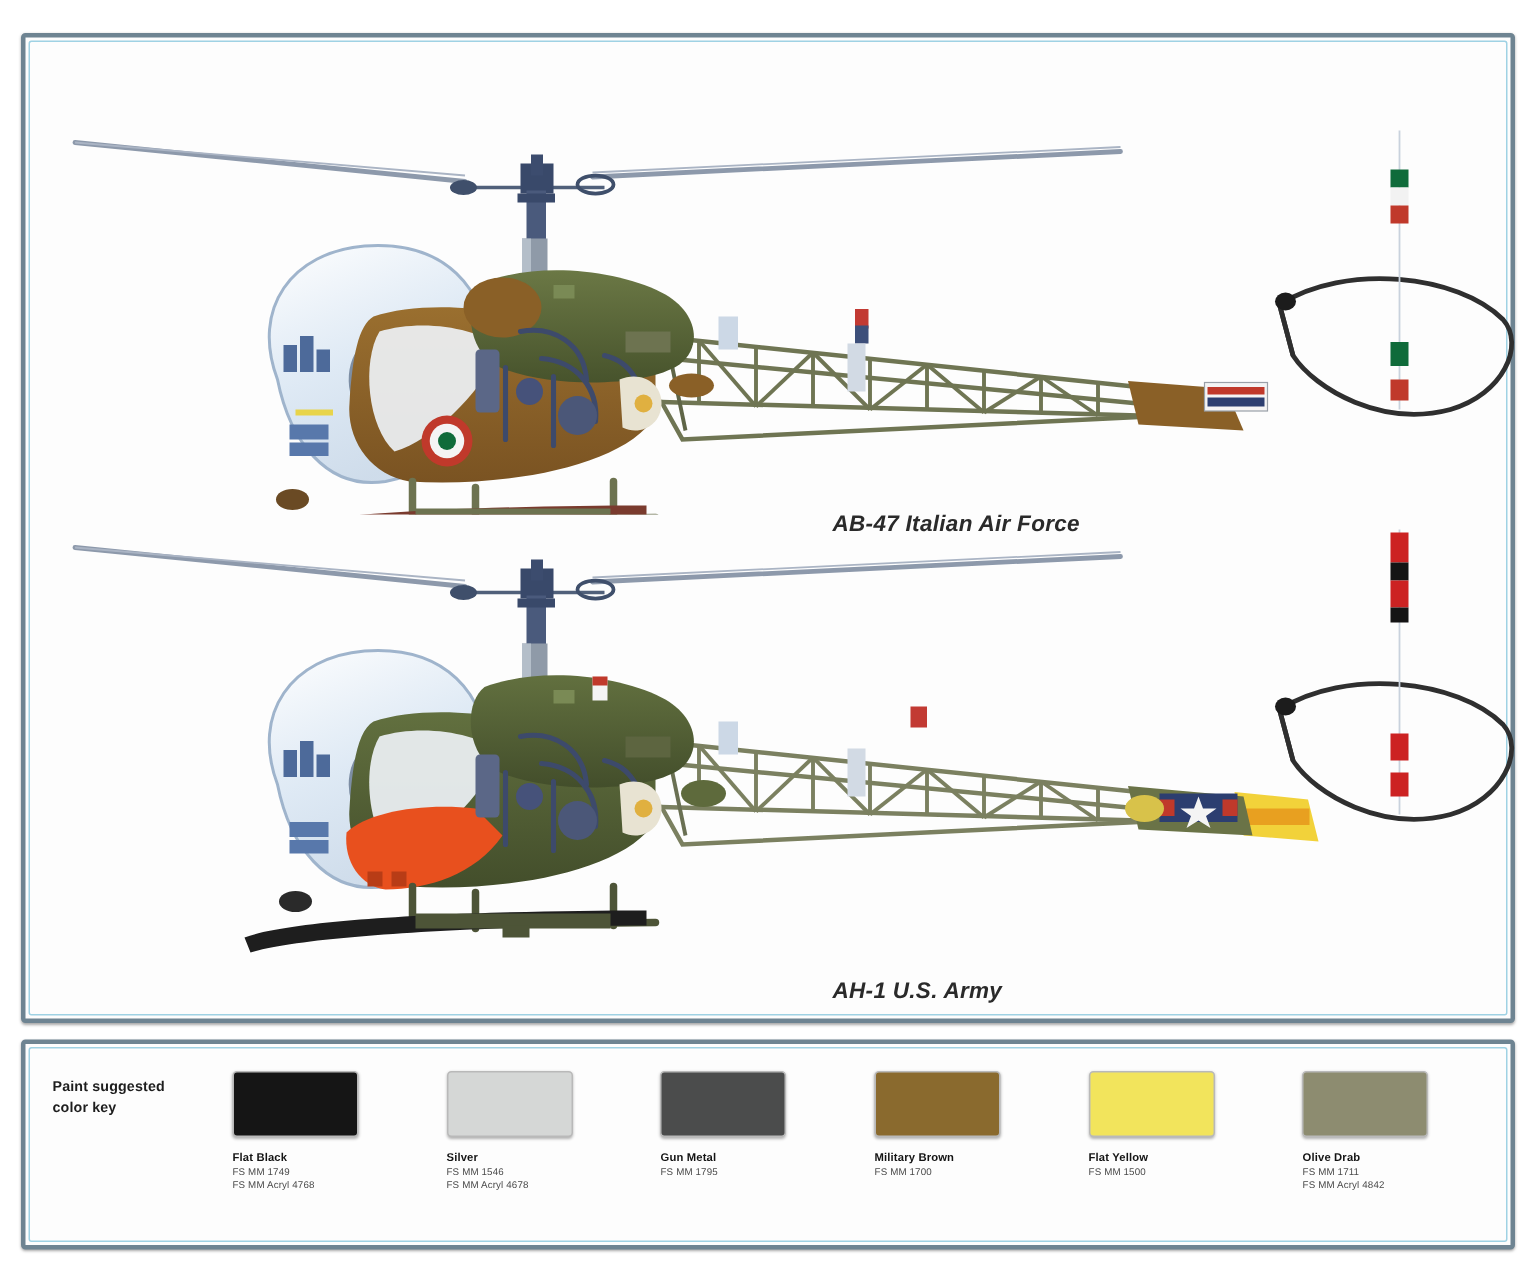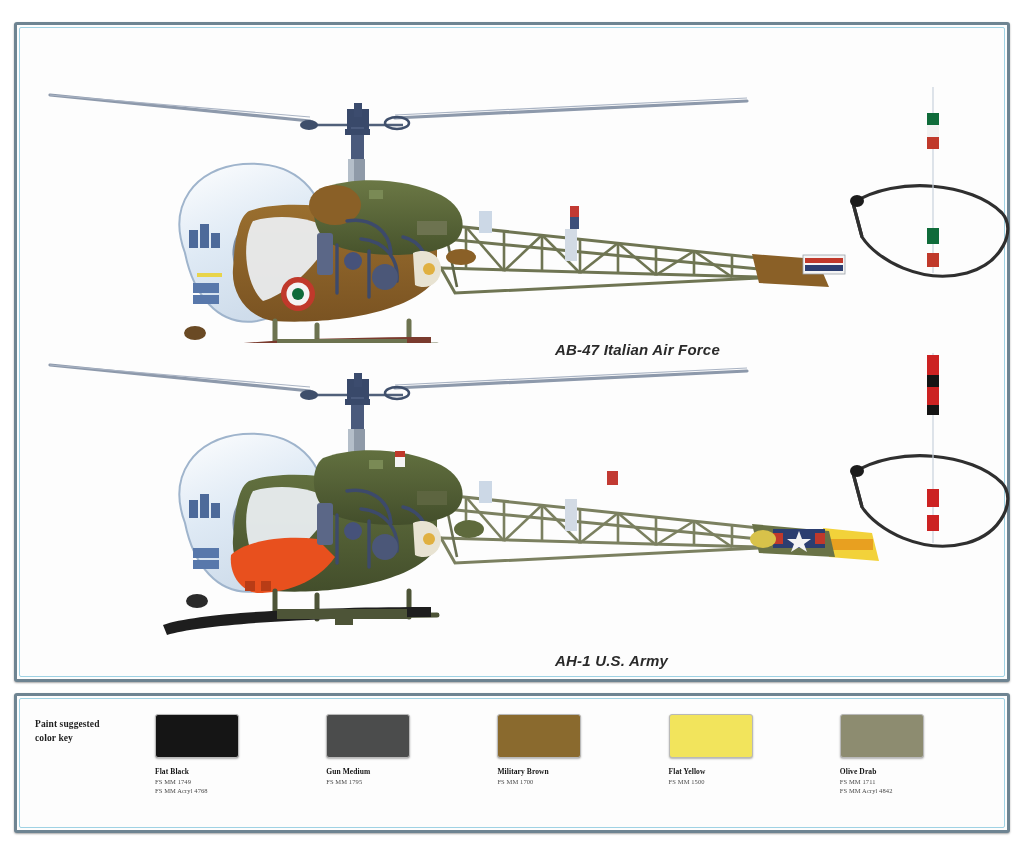--- a/index.html
+++ b/index.html
@@ -359,42 +359,48 @@
         <path d="M146,282 C184,268 320,264 414,264 L414,274 C320,274 188,280 150,292 Z" fill="#1e1e1e"></path>
         <rect x="260" y="266" width="130" height="10" fill="#4d5437"></rect>
         <rect x="318" y="274" width="18" height="8" fill="#4d5437"></rect>
         <ellipse cx="180" cy="258" rx="11" ry="7" fill="#2a2a2a"></ellipse>
       </svg>
     </div>
 
     <div class="caption" id="caption-2">AH-1 U.S. Army</div>
   </div>
 
-  <div class="panel" id="key-panel" style="border-color: rgb(110, 132, 146); font-family: Liberation Serif, serif;">
+  <div class="panel" id="key-panel" style="border-color: rgb(110, 132, 146);">
     <div class="panel-inner-line" style="border-color: rgb(159, 210, 228);"></div>
 
     <div class="key-wrap">
       <div class="key-title">
         <div>Paint suggested</div>
         <div>color key</div>
       </div>
 
       <div class="swatches">
 
         <div class="swatch-cell">
           <div class="chip" style="background: rgb(21, 21, 21);"></div>
           <div class="chip-name">Flat Black</div>
           <div class="chip-code">FS MM 1749</div>
           <div class="chip-code">FS MM Acryl 4768</div>
         </div>
 
+        <div class="swatch-cell">
+          <div class="chip" style="background: rgb(213, 215, 214);"></div>
+          <div class="chip-name">Silver</div>
+          <div class="chip-code">FS MM 1546</div>
+          <div class="chip-code">FS MM Acryl 4678</div>
+        </div>
 
         <div class="swatch-cell">
           <div class="chip" style="background: rgb(75, 76, 76);"></div>
-          <div class="chip-name">Gun Medium</div>
+          <div class="chip-name">Gun Metal</div>
           <div class="chip-code">FS MM 1795</div>
         </div>
 
         <div class="swatch-cell">
           <div class="chip" style="background: rgb(138, 106, 46);"></div>
           <div class="chip-name">Military Brown</div>
           <div class="chip-code">FS MM 1700</div>
         </div>
 
 

